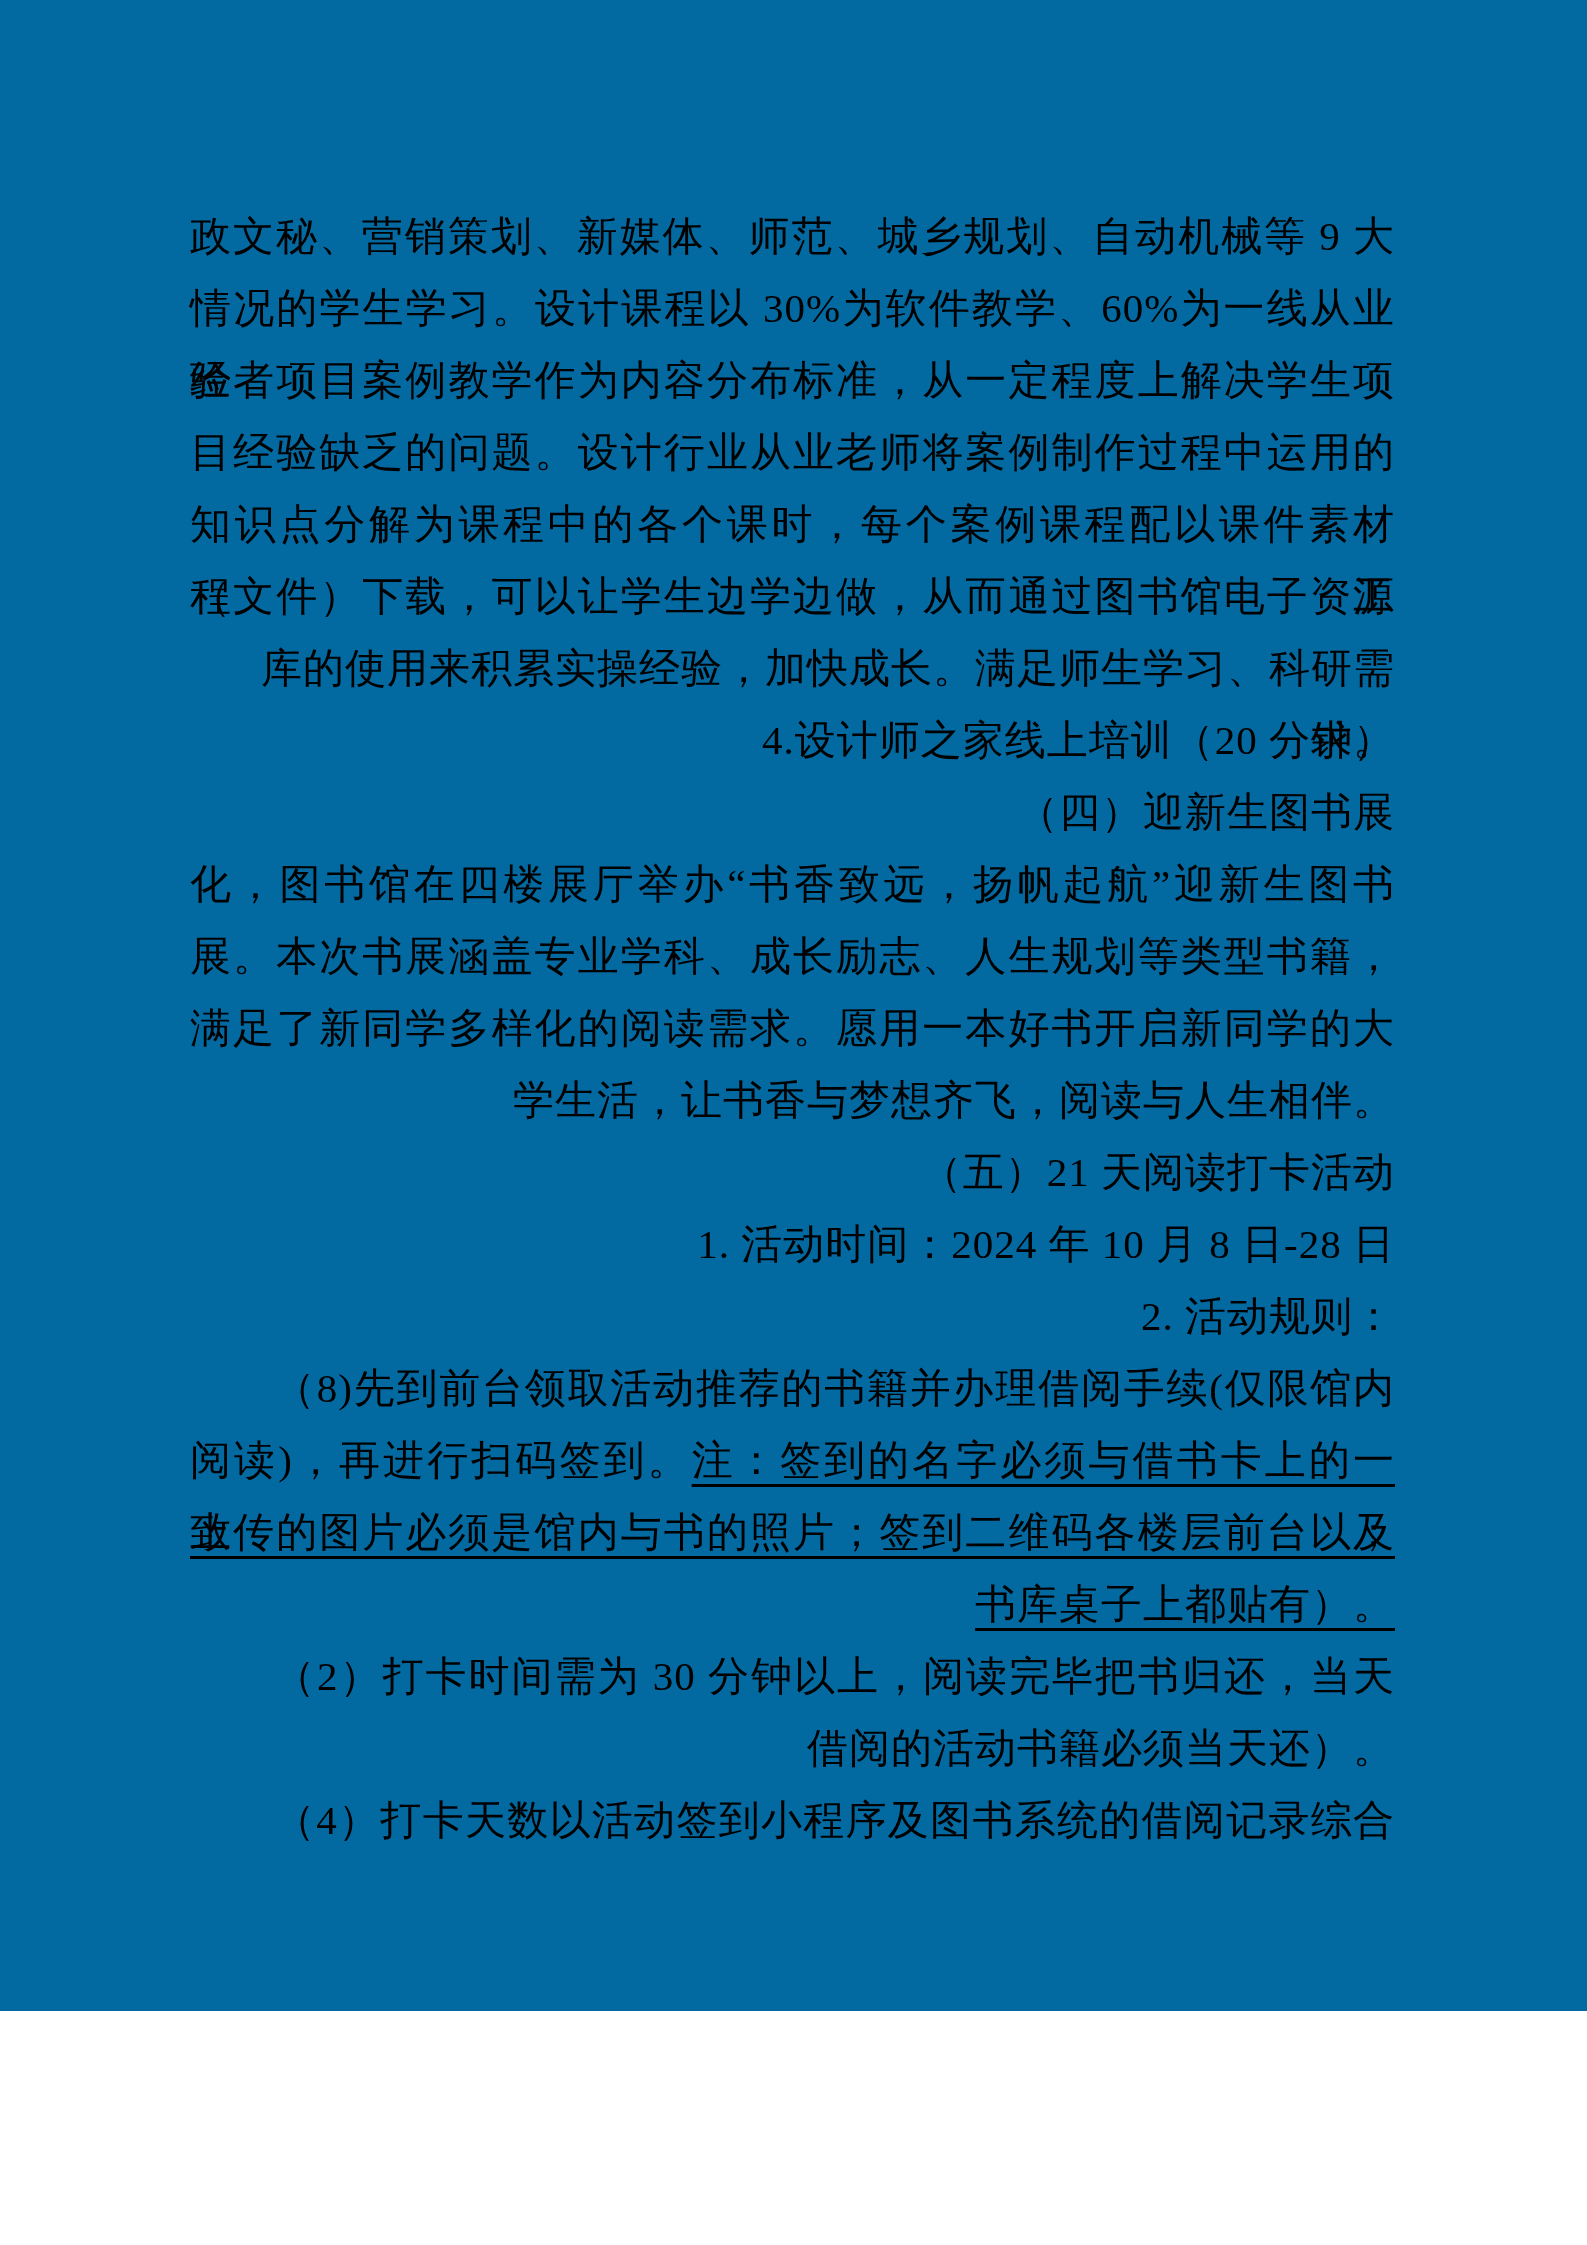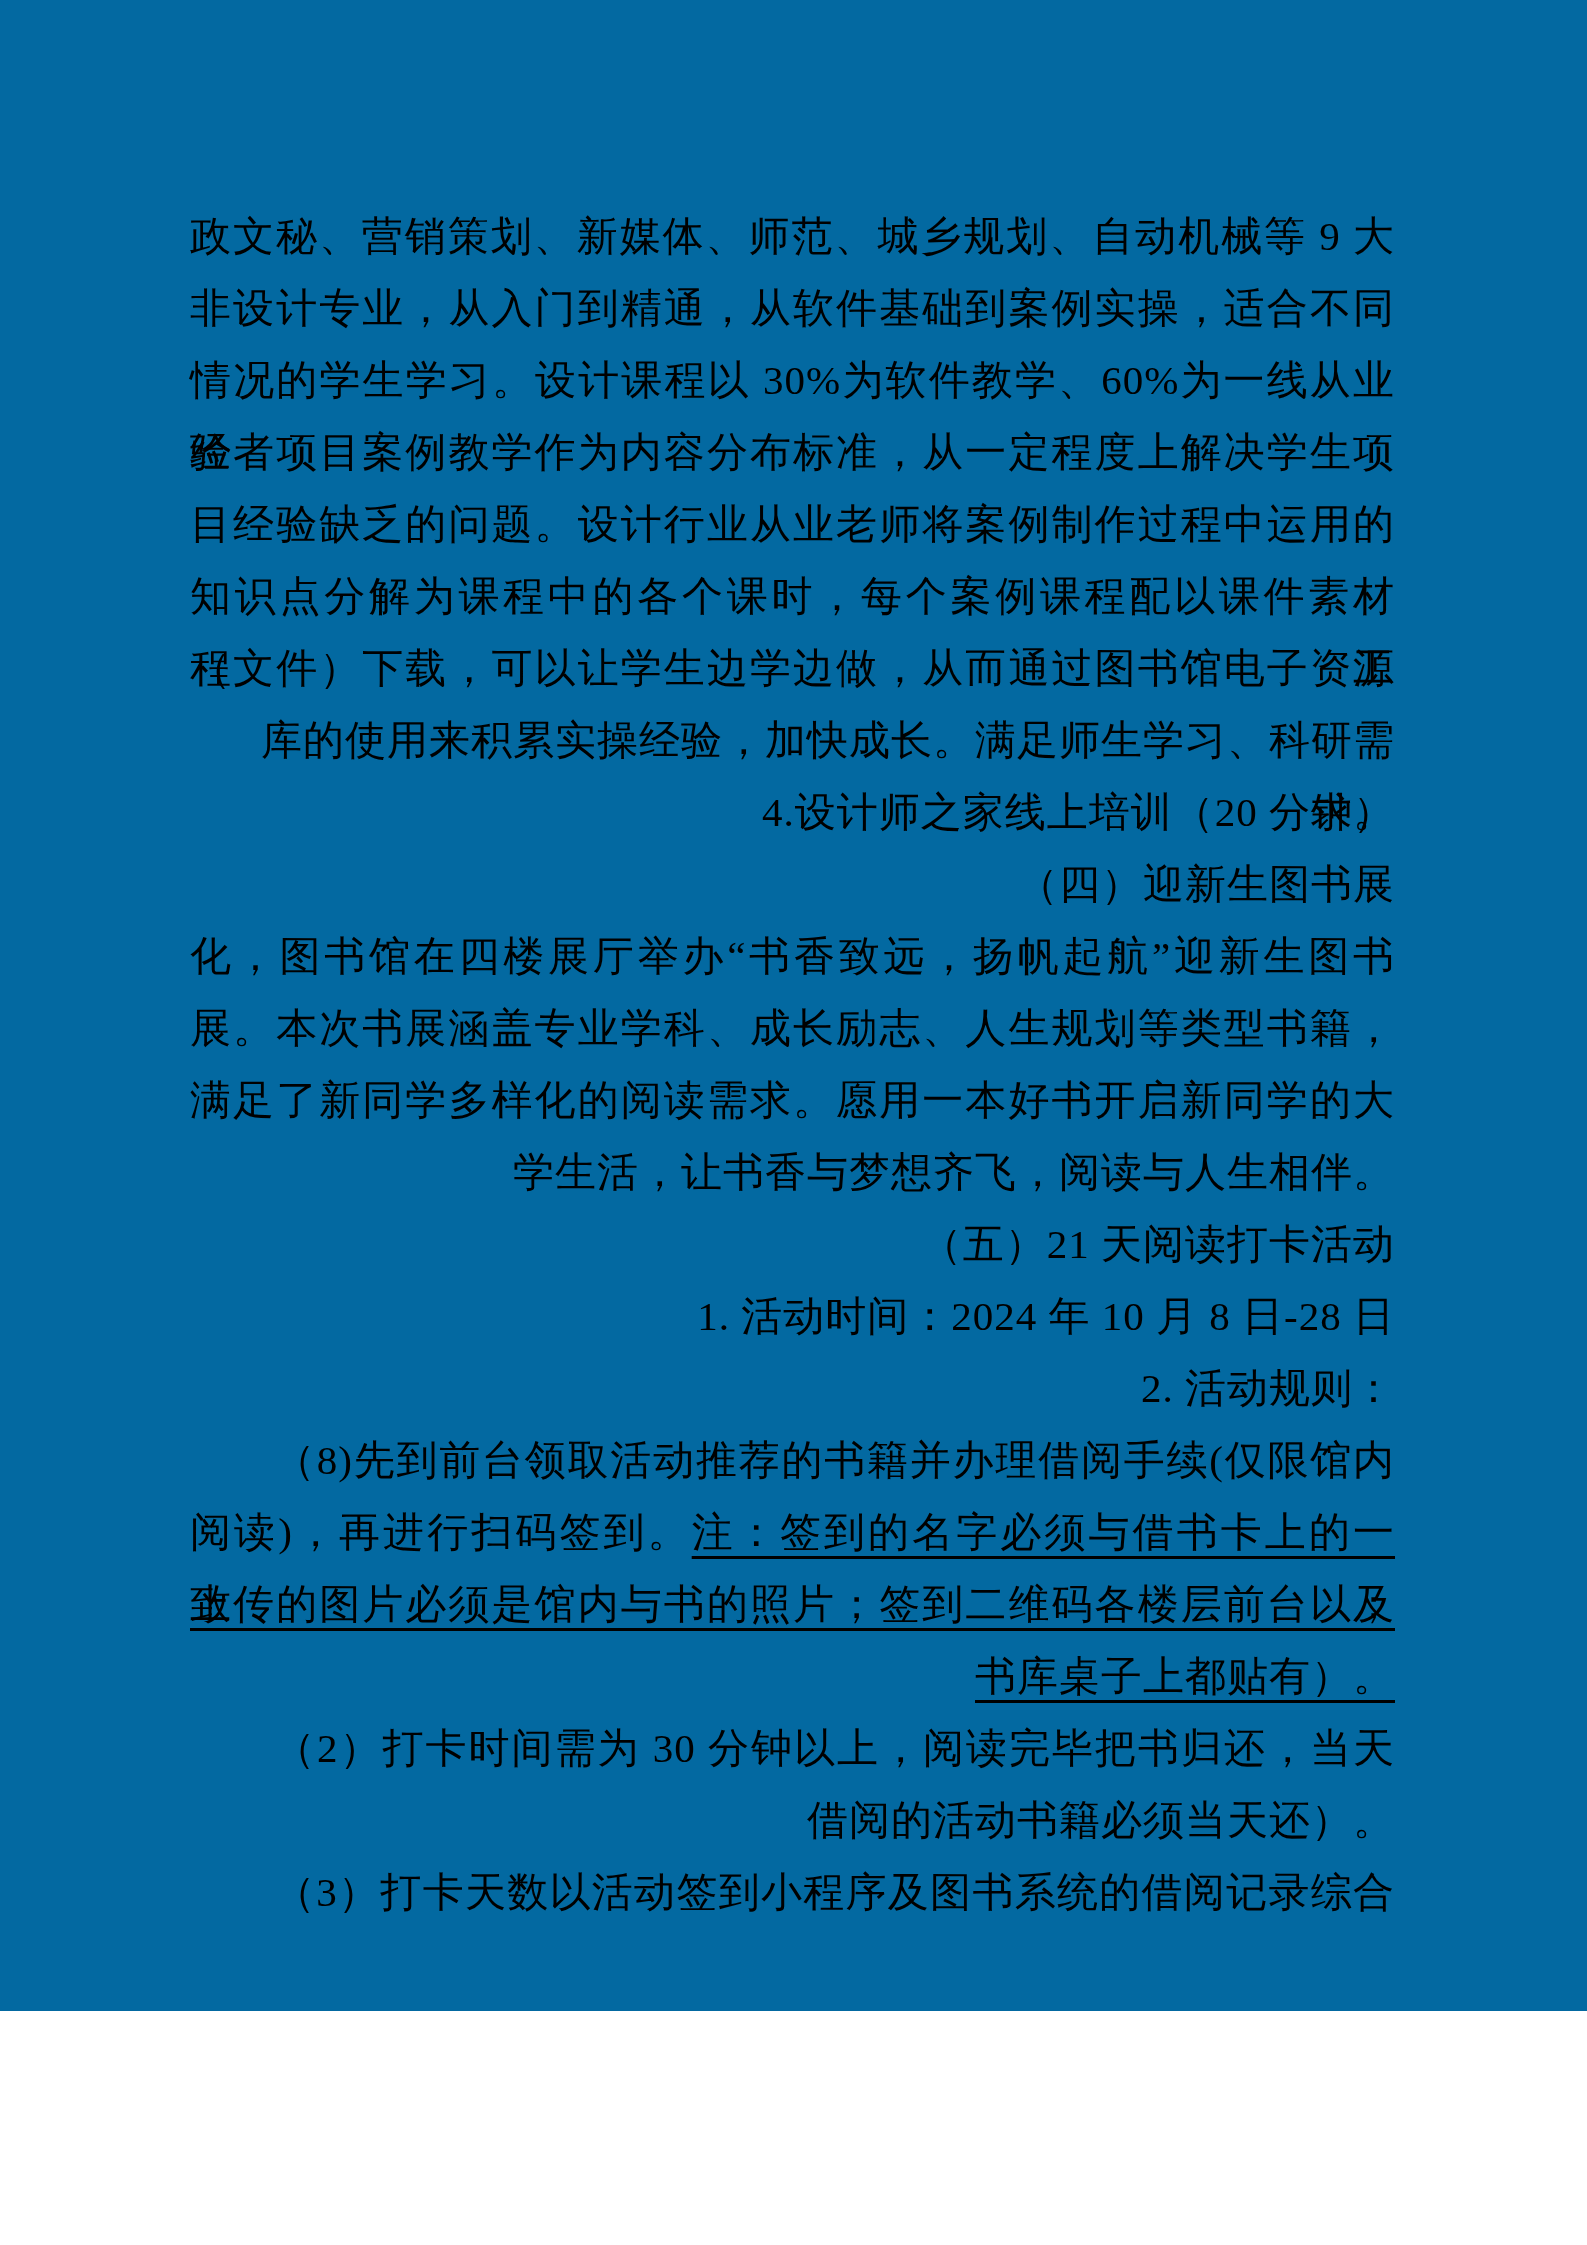--- a/index.html
+++ b/index.html
@@ -52,21 +52,20 @@
     font-family:"DejaVu Sans","Liberation Sans",sans-serif;
     color:#000000;
   }
 </style>
 </head>
 <body>
 
 <div class="page">
   <div class="content">
     <div class="line j"><span>政文秘、营销策划、新媒体、师范、城乡规划、自动机械等 9 大</span></div>
-    <div class="line j"><span>非设计专业，从入门到精通，从软件基础到案例实操，适合不同</span></div>
     <div class="line j"><span>情况的学生学习。设计课程以 30%为软件教学、60%为一线从业经</span></div>
     <div class="line j"><span>验者项目案例教学作为内容分布标准，从一定程度上解决学生项</span></div>
     <div class="line j"><span>目经验缺乏的问题。设计行业从业老师将案例制作过程中运用的</span></div>
     <div class="line j"><span>知识点分解为课程中的各个课时，每个案例课程配以课件素材（工</span></div>
     <div class="line j"><span>程文件）下载，可以让学生边学边做，从而通过图书馆电子资源</span></div>
     <div class="line"><span>库的使用来积累实操经验，加快成长。满足师生学习、科研需求。</span></div>
     <div class="line ind"><span>4.设计师之家线上培训（20 分钟）</span></div>
     <div class="line ind"><span>（四）迎新生图书展</span></div>
     <div class="line j"><span>化，图书馆在四楼展厅举办“书香致远，扬帆起航”迎新生图书</span></div>
     <div class="line j"><span>展。本次书展涵盖专业学科、成长励志、人生规划等类型书籍，</span></div>
@@ -74,16 +73,16 @@
     <div class="line"><span>学生活，让书香与梦想齐飞，阅读与人生相伴。</span></div>
     <div class="line ind"><span>（五）21 天阅读打卡活动</span></div>
     <div class="line ind"><span>1. 活动时间：2024 年 10 月 8 日-28 日</span></div>
     <div class="line ind"><span>2. 活动规则：</span></div>
     <div class="line j ind"><span>（8)先到前台领取活动推荐的书籍并办理借阅手续(仅限馆内</span></div>
     <div class="line j"><span>阅读)，再进行扫码签到。</span><span class="ul">注：签到的名字必须与借书卡上的一致；</span></div>
     <div class="line j"><span class="ul">上传的图片必须是馆内与书的照片；签到二维码各楼层前台以及</span></div>
     <div class="line"><span class="ul">书库桌子上都贴有）。</span></div>
     <div class="line j ind"><span>（2）打卡时间需为 30 分钟以上，阅读完毕把书归还，当天</span></div>
     <div class="line"><span>借阅的活动书籍必须当天还）。</span></div>
-    <div class="line j ind"><span>（3）打卡天数以活动签到小程序及图书系统的借阅记录综合</span></div>
+    <div class="line j ind"><span>（4）打卡天数以活动签到小程序及图书系统的借阅记录综合</span></div>
   </div>
   <div class="pagenum">3</div>
 </div>
 
 </body></html>

